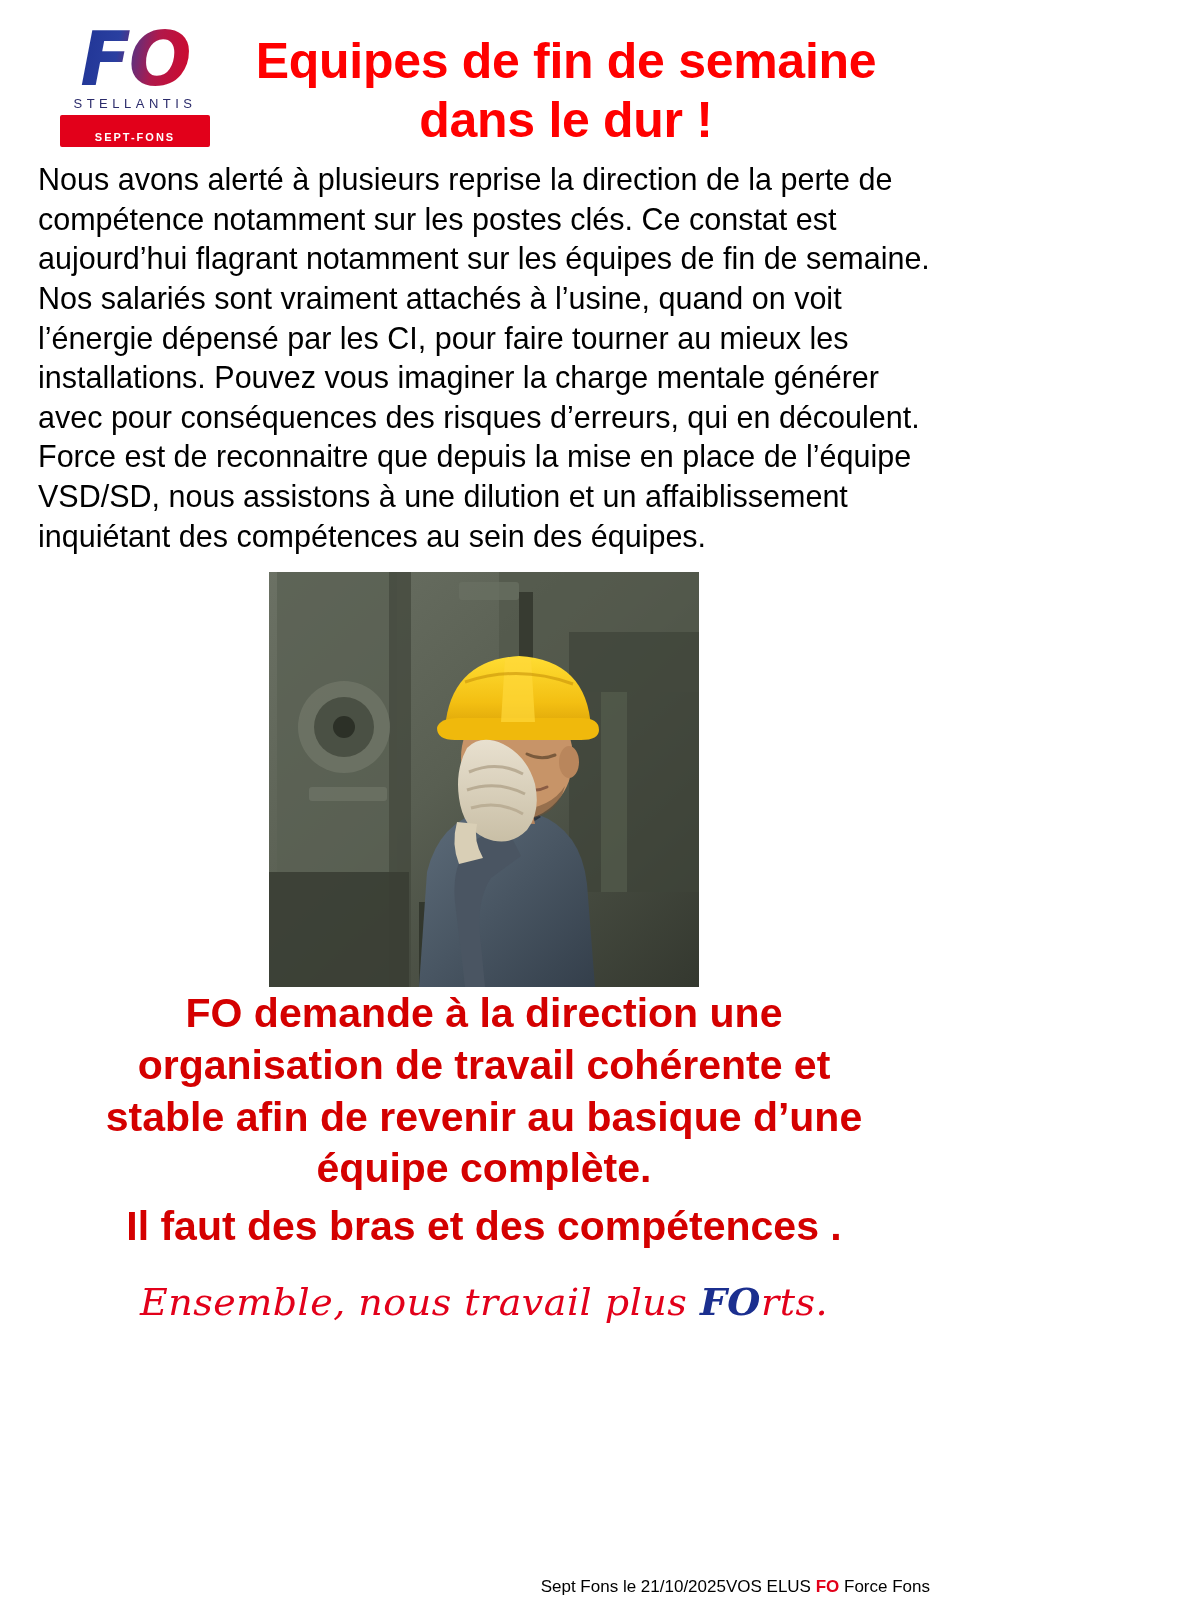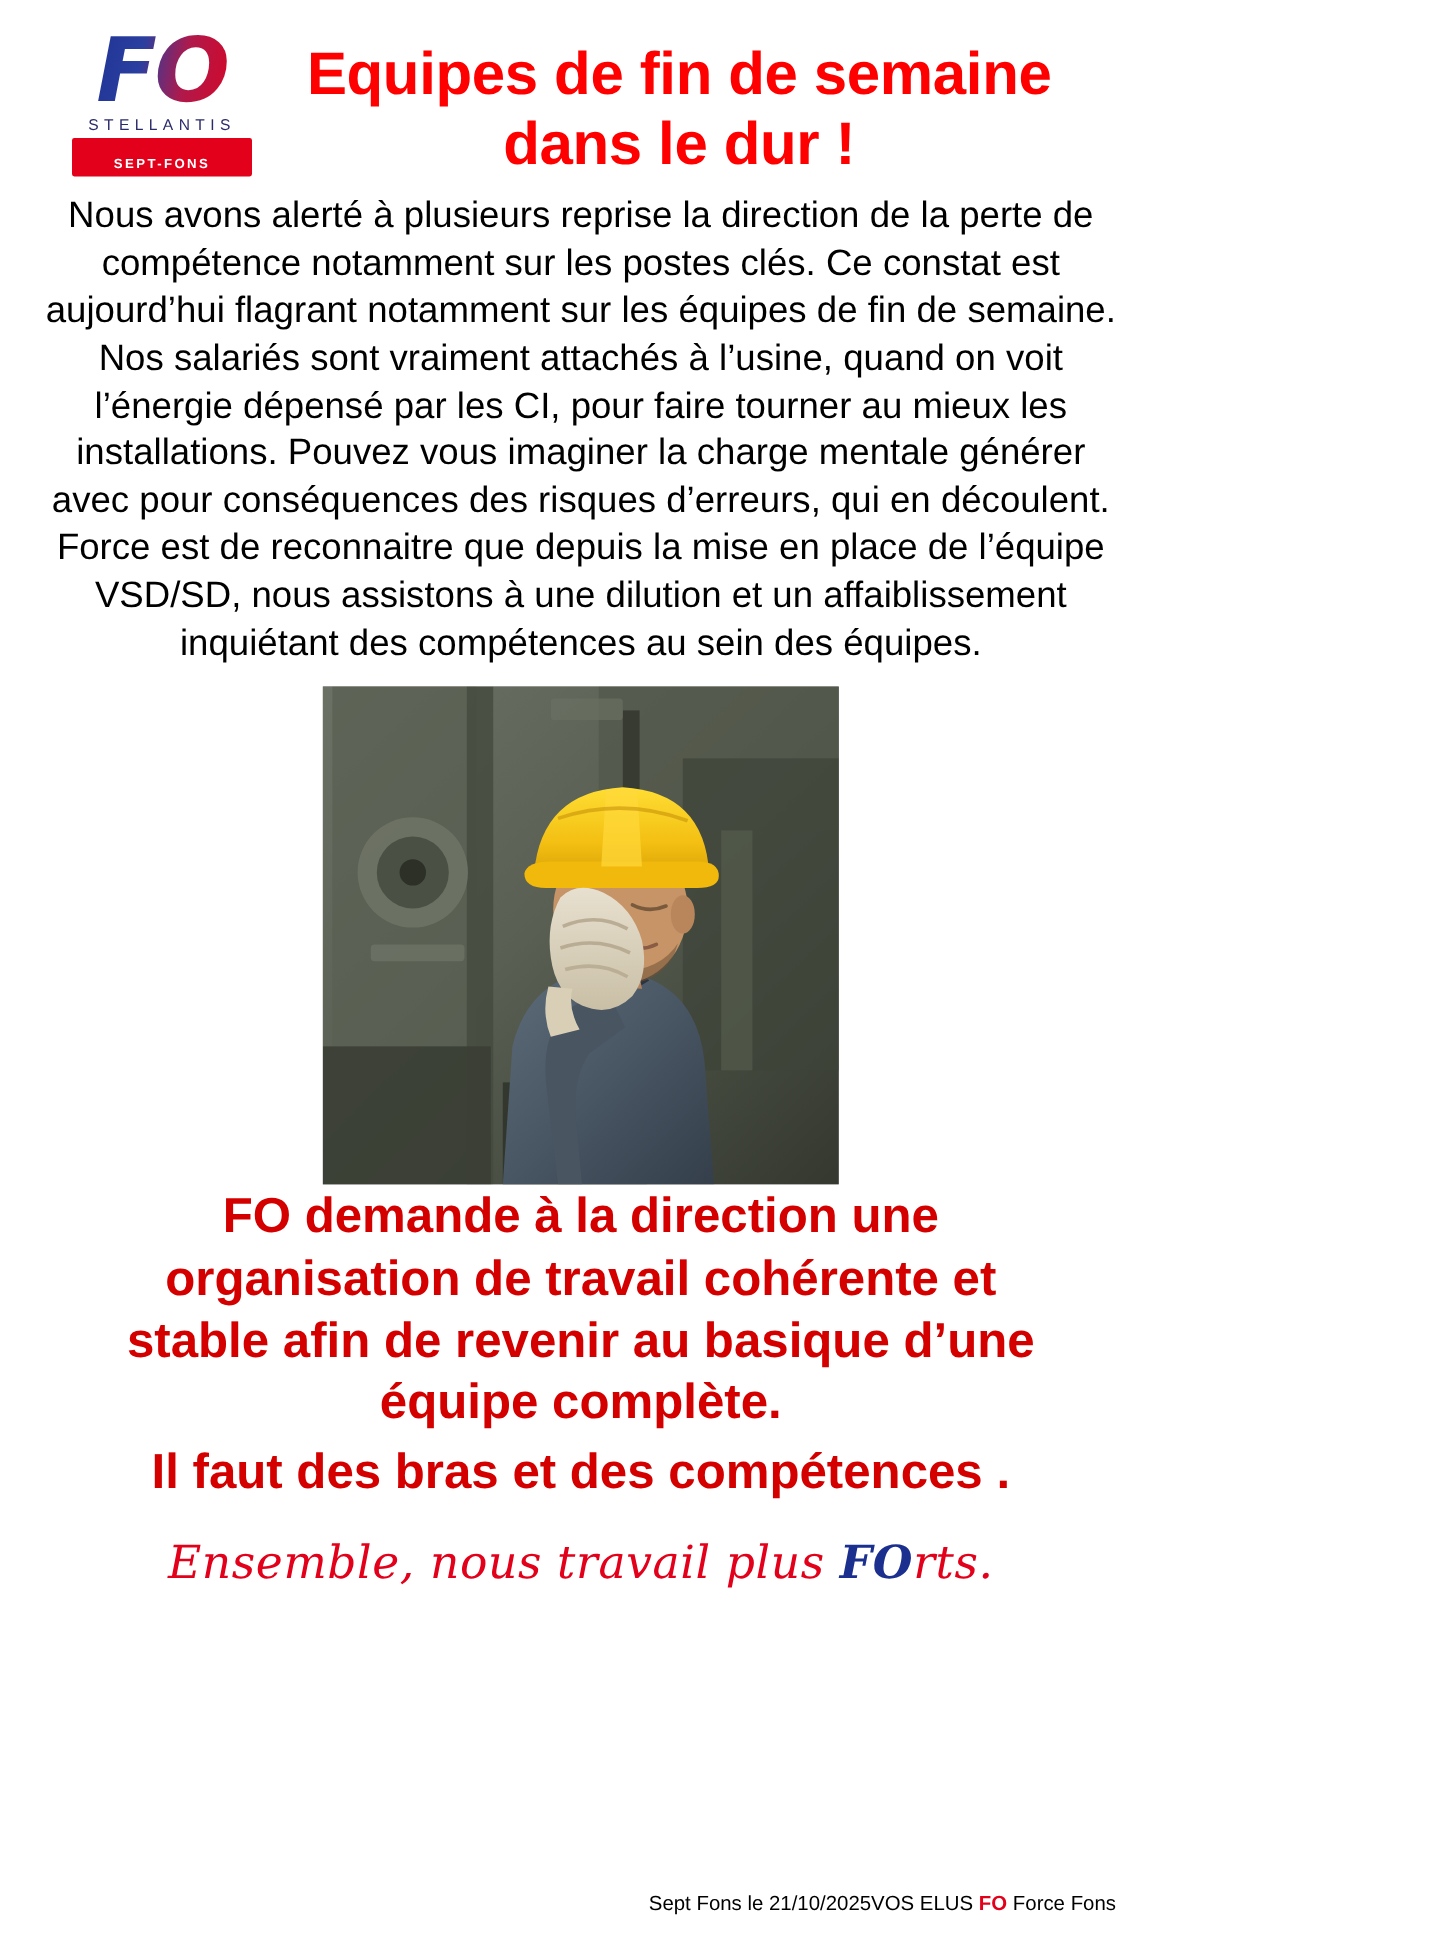--- a/index.html
+++ b/index.html
@@ -77,21 +77,20 @@
     font-weight: bold;
     font-size: 50px;
     line-height: 1.18;
     padding: 14px 40px 0 10px;
     letter-spacing: -0.3px;
   }
 
   
   .body-copy {
     margin-top: 10px;
-    text-align: center;
     font-size: 30.5px;
     line-height: 1.30;
     color: #000000;
     padding: 0 8px;
   }
   .body-copy p {
     margin: 0;
   }
 
   

